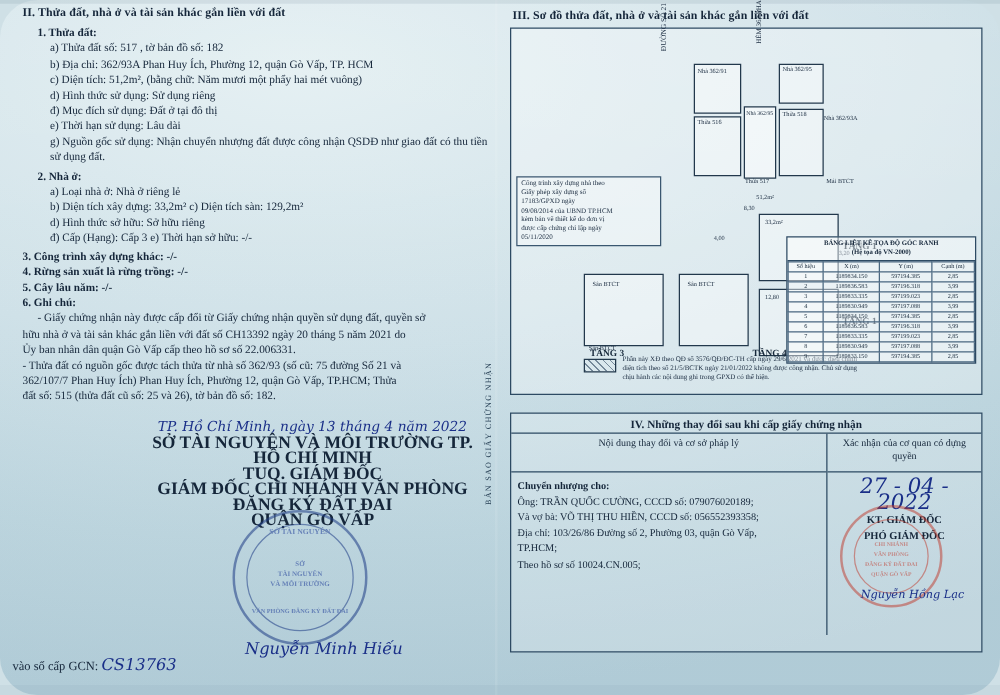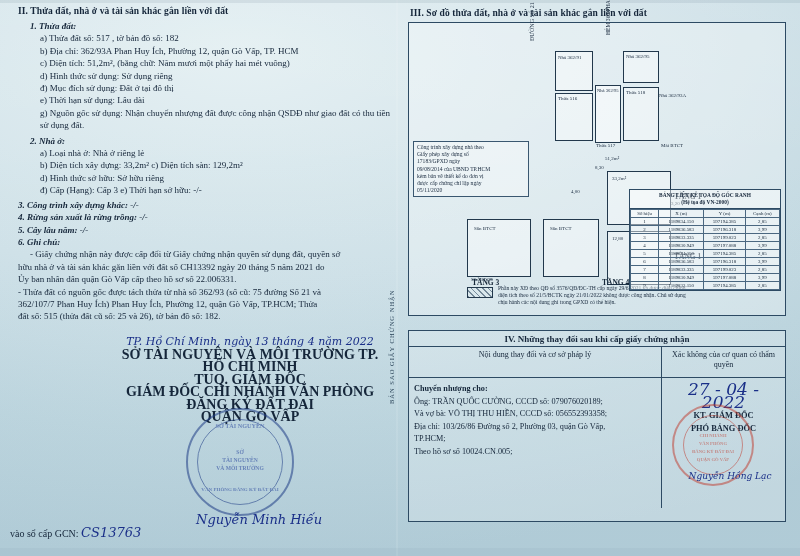--- a/index.html
+++ b/index.html
@@ -9,29 +9,30 @@
     font-family:"Liberation Serif", serif;
     color:#15263a;
     overflow:hidden;
     position:relative;
   }
   .page{
     position:absolute;inset:0;
     background:
       linear-gradient(180deg, rgba(255,255,255,0.12) 0%, rgba(255,255,255,0.02) 35%, rgba(160,195,210,0.10) 100%),
       radial-gradient(130% 90% at 30% 10%, #e3eff2 0%, #cfe1e8 45%, #bdd5de 75%, #b2ccd7 100%);
+    border-radius: 30px;
   }
   
   .crease{position:absolute;background:rgba(255,255,255,0.22);}
   .shadow{position:absolute;background:rgba(60,90,110,0.10);}
 
   .col-left{position:absolute;left:18px;top:6px;width:378px;}
 
   .sec-title{font-weight:bold;font-size:9.5px;letter-spacing:.1px;}
-  .it{font-style:italic;}
+  .it{}
   .bold{font-weight:bold;}
 
   .l-line{font-size:9px;line-height:12.4px;}
   .ind1{padding-left:12px;}
   .ind2{padding-left:22px;}
 
   
   .diagram{
     position:absolute;left:408px;top:22px;width:376px;height:292px;
     border:1px solid #2d4a63;
@@ -301,25 +302,25 @@
         <div class="s4-body">
           <div class="bold">Chuyển nhượng cho:</div>
           <div>Ông: TRẦN QUỐC CƯỜNG, CCCD số: 079076020189;</div>
           <div>Và vợ bà: VÕ THỊ THU HIỀN, CCCD số: 056552393358;</div>
           <div>Địa chỉ: 103/26/86 Đường số 2, Phường 03, quận Gò Vấp,</div>
           <div>TP.HCM;</div>
           <div>Theo hồ sơ số 10024.CN.005;</div>
         </div>
       </div>
       <div class="s4-c2">
-        <div class="s4-head">Xác không của cơ quan có thẩm quyền</div>
+        <div class="s4-head">Xác nhận của cơ quan có dựng quyền</div>
         <div class="s4-body" style="text-align:center;position:relative;">
           <div class="handwrite" style="font-size:17px;">27 - 04 - 2022</div>
           <div class="bold" style="font-size:8.4px;margin-top:2px;">KT. GIÁM ĐỐC</div>
-          <div class="bold" style="font-size:8.4px;">PHÓ BẢNG ĐỐC</div>
+          <div class="bold" style="font-size:8.4px;">PHÓ GIÁM ĐỐC</div>
 
           <div class="stamp-round" style="left:10px;top:26px;width:78px;height:78px;border-color:#c0392b;opacity:.5;">
             <div class="inner" style="border-color:#c0392b;"></div>
             <div class="stamp-txt" style="top:26px;white-space:pre-line;font-size:4.6px;color:#c0392b;">CHI NHÁNH
 VĂN PHÒNG
 ĐĂNG KÝ ĐẤT ĐAI
 QUẬN GÒ VẤP</div>
           </div>
 
           <div class="sig-blue" style="left:12px;top:92px;font-size:9px;width:112px;text-align:center;">

